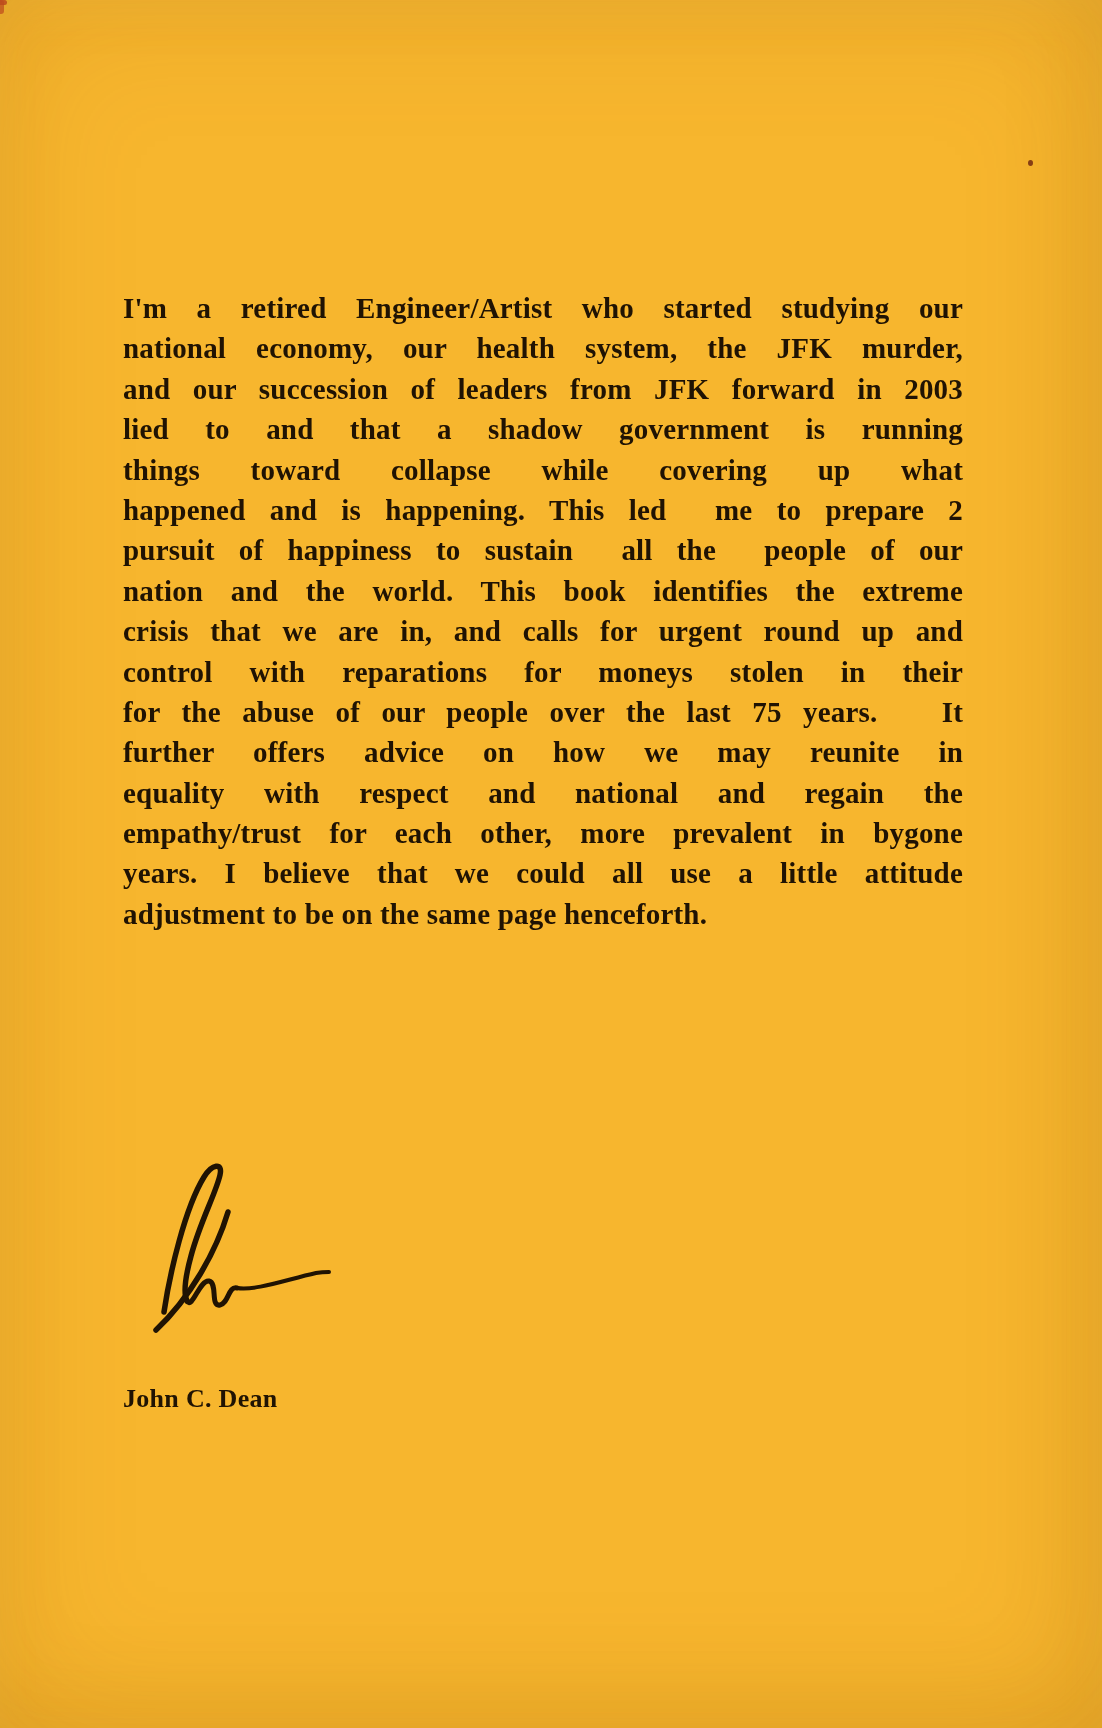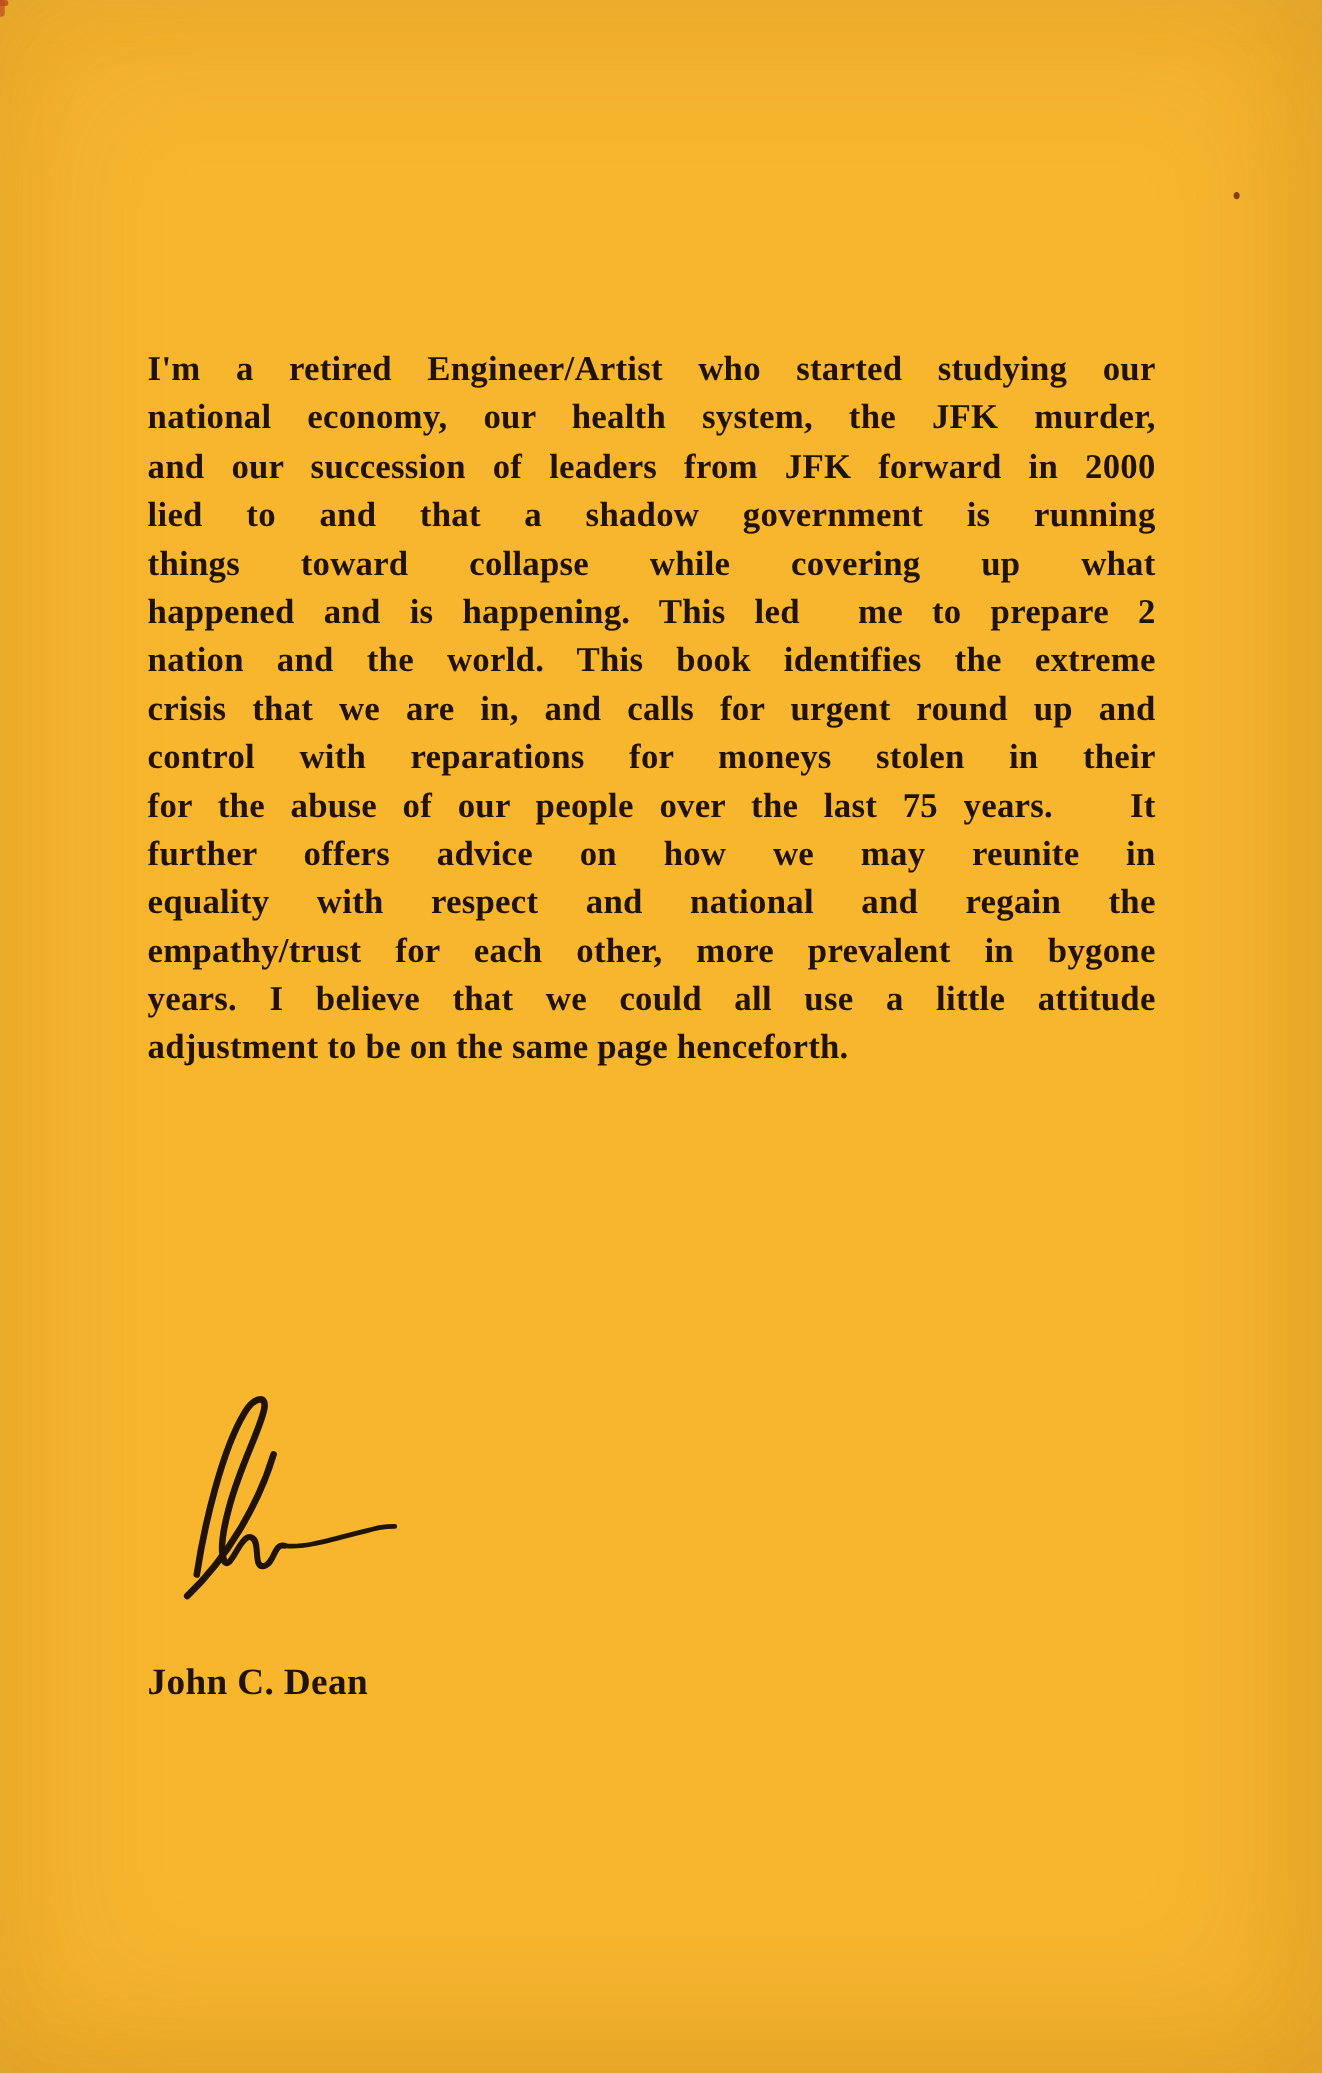--- a/index.html
+++ b/index.html
@@ -61,21 +61,21 @@
     fill: none;
     stroke: var(--ink, #201303);
     stroke-linecap: round;
     stroke-linejoin: round;
   }
   .author-name {
     position: absolute;
     left: 123px;
     top: 1384px;
     color: var(--ink, #201303);
-    font-size: 31px;
+    font-size: 26px;
     font-weight: bold;
     letter-spacing: 0.3px;
   }
   
   .speck { position: absolute; pointer-events: none; }
   .speck-1 { left: 0; top: 8;  width: 7px;  height: 5px;  background: var(--artifact-red, #C23B1B); border-radius: 0 3px 3px 0; opacity: .85; }
   .speck-2 { left: 0; top: 58; width: 4px;  height: 14px; background: var(--artifact-red, #C23B1B); border-radius: 0 3px 3px 0; opacity: .7; }
   .speck-3 { left: 1028px; top: 160px; width: 5px; height: 6px; background: #7A3214; border-radius: 50%; opacity: .9; }
 </style>
 </head>
@@ -83,24 +83,25 @@
 
 <div class="cover">
 
   <span class="speck speck-1"></span>
   <span class="speck speck-2"></span>
   <span class="speck speck-3"></span>
 
   <div class="blurb">
     <div class="line">I'm a retired Engineer/Artist who started studying our</div>
     <div class="line">national economy, our health system, the JFK murder,</div>
-    <div class="line">and our succession of leaders from JFK forward in 2000</div>
+    <div class="line">and our succession of leaders from JFK forward in 2003</div>
     <div class="line">lied to and that a shadow government is running</div>
     <div class="line">things toward collapse while covering up what</div>
     <div class="line">happened and is happening. This led&nbsp; me to prepare 2</div>
+    <div class="line">pursuit of happiness to sustain&nbsp; all the&nbsp; people of our</div>
     <div class="line">nation and the world. This book identifies the extreme</div>
     <div class="line">crisis that we are in, and calls for urgent round up and</div>
     <div class="line">control with reparations for moneys stolen in their</div>
     <div class="line">for the abuse of our people over the last 75 years.&nbsp;&nbsp; It</div>
     <div class="line">further offers advice on how we may reunite in</div>
     <div class="line">equality with respect and national and regain the</div>
     <div class="line">empathy/trust for each other, more prevalent in bygone</div>
     <div class="line">years. I believe that we could all use a little attitude</div>
     <div class="line last">adjustment to be on the same page henceforth.</div>
   </div>

